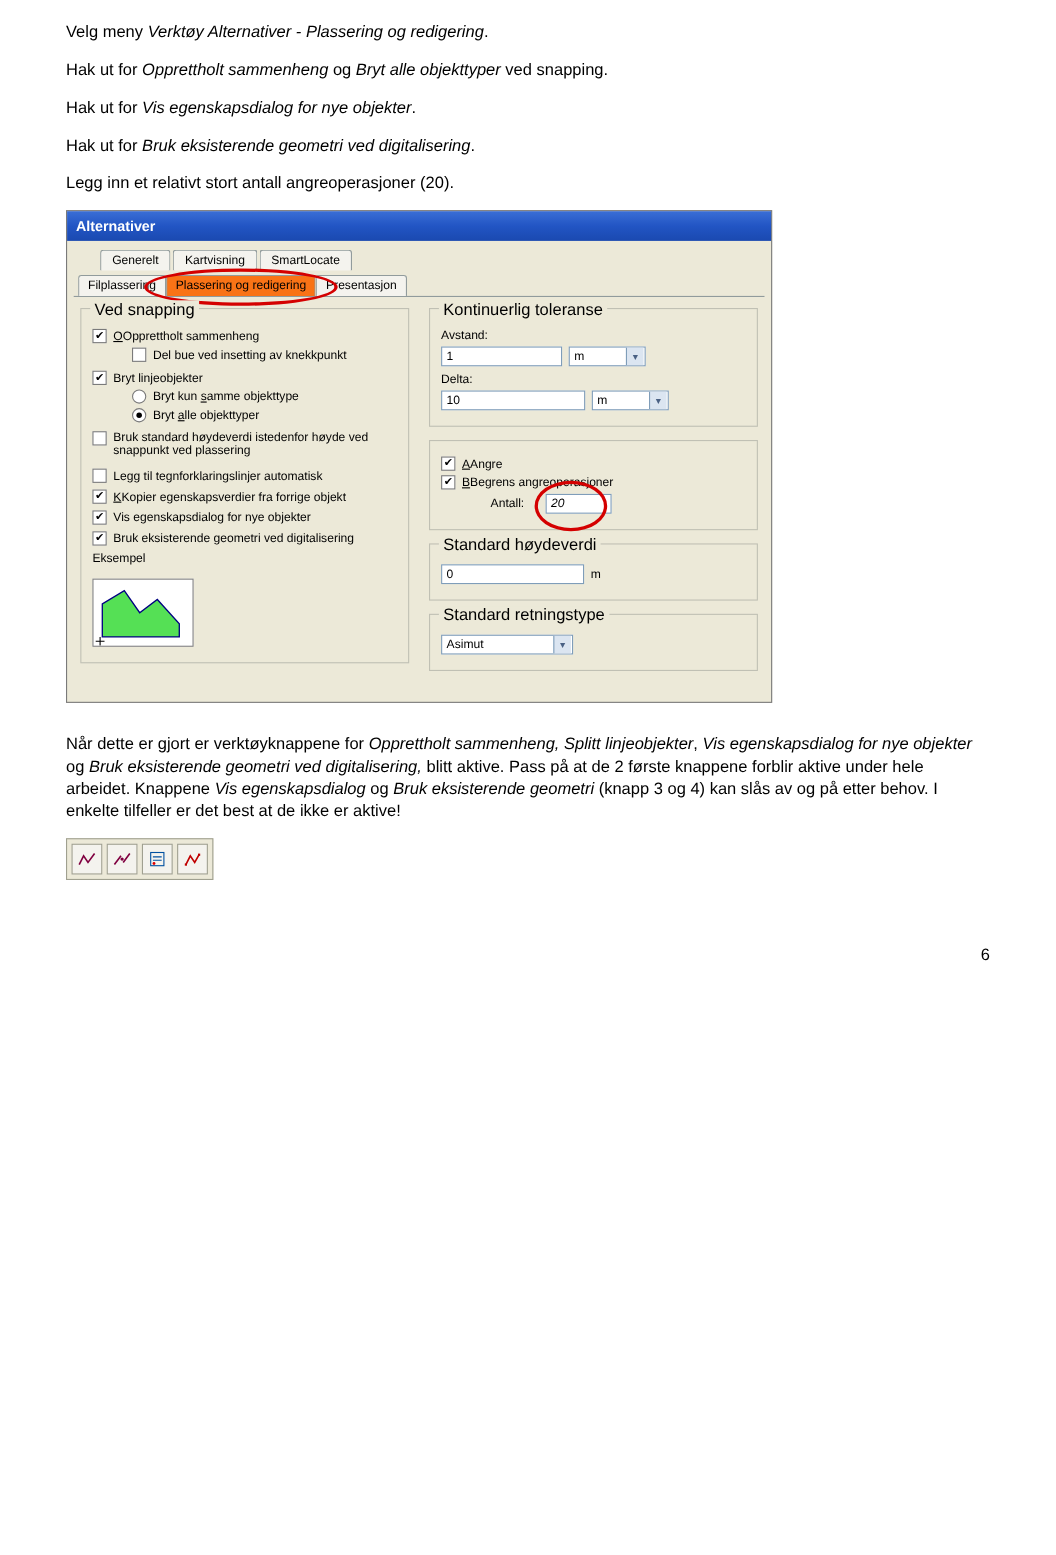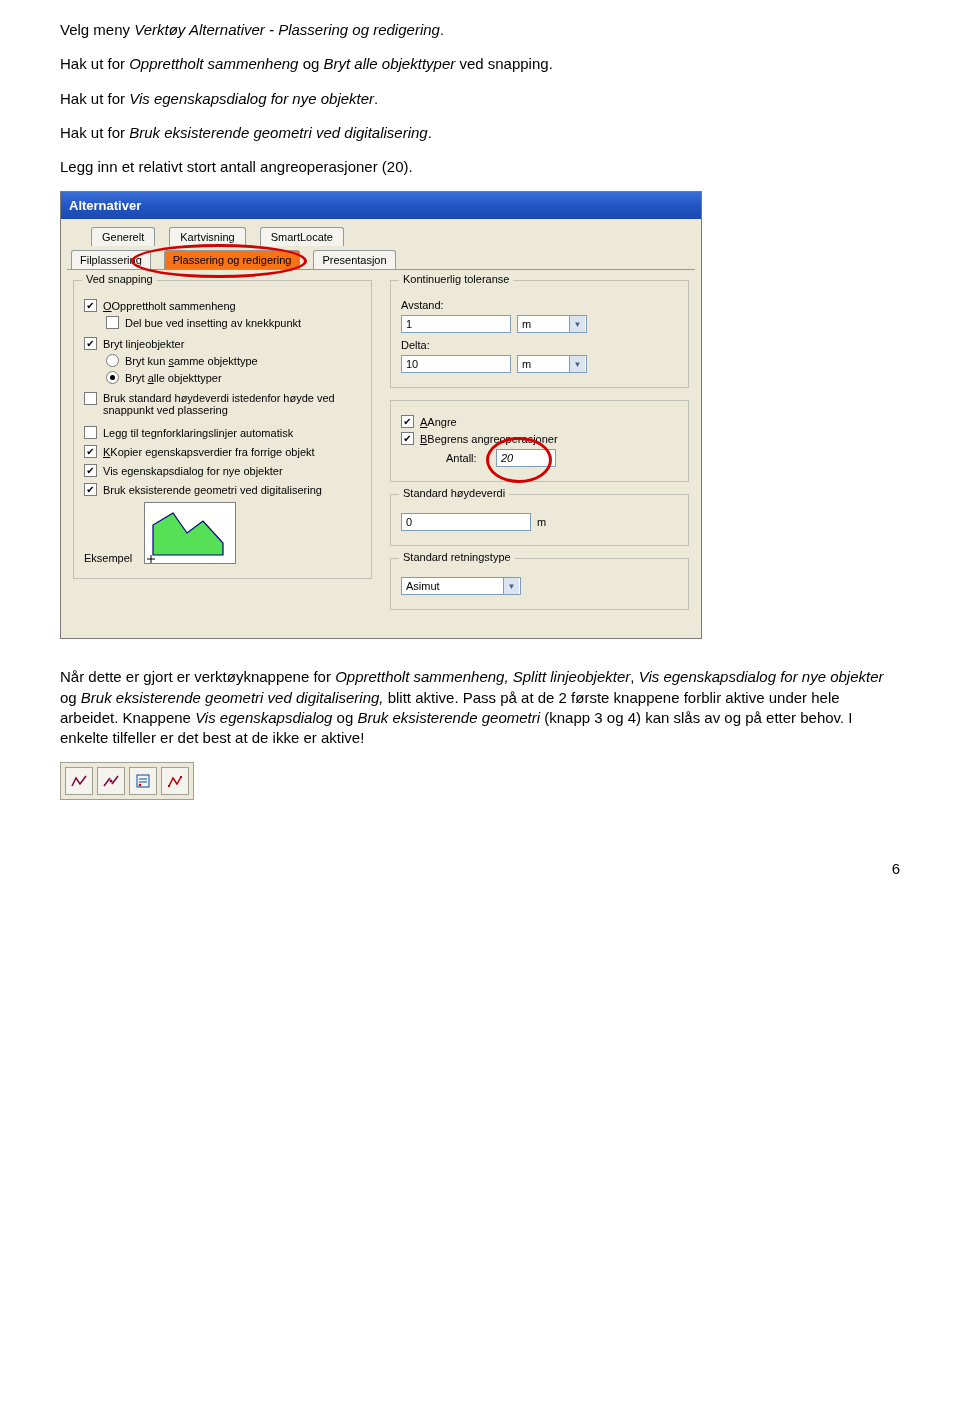--- a/index.html
+++ b/index.html
@@ -36,21 +36,21 @@
   }
   .titlebar {
     background: linear-gradient(to bottom, #3a6ed5 0%, #2255c4 50%, #1a49b0 100%);
     color: #fff;
     font-weight: bold;
     font-size: 13px;
     padding: 6px 8px;
   }
   .tabs-row {
     display: flex;
-    gap: 12px;
+    gap: 0;
     margin: 8px 0 0 10px;
     padding-left: 20px;
   }
   .tab {
     border: 1px solid #919b9c;
     border-bottom: none;
     border-radius: 3px 3px 0 0;
     background: #f4f3ee;
     padding: 3px 10px;
     margin-right: 2px;
@@ -60,21 +60,21 @@
     display: flex;
     margin: 4px 0 0 10px;
     position: relative;
   }
   .subtab {
     border: 1px solid #919b9c;
     border-bottom: none;
     border-radius: 3px 3px 0 0;
     background: #f4f3ee;
     padding: 3px 8px;
-    margin-right: 13px;
+    margin-right: 0;
     font-size: 11px;
     position: relative;
   }
   .subtab.active {
     background: #f97316;
   }
   .red-oval {
     position: absolute;
     border: 3px solid #d40000;
     border-radius: 50%;
@@ -95,21 +95,21 @@
     position: relative;
     padding: 14px 10px 10px 10px;
     margin-bottom: 12px;
   }
   .groupbox .legend {
     position: absolute;
     top: -8px;
     left: 8px;
     background: #ece9d8;
     padding: 0 4px;
-    font-size: 11px;
+    font-size: 15px;
   }
   .row {
     display: flex;
     align-items: center;
     gap: 6px;
     margin: 4px 0;
     position: relative;
   }
   .chk, .rad {
     width: 13px;
@@ -137,21 +137,21 @@
   }
   .rad.on::after {
     content: "";
     width: 5px;
     height: 5px;
     background: #000;
     border-radius: 50%;
   }
   .lbl { flex: 1; }
   .und { text-decoration: underline; }
-  .indent { margin-left: 22px; }
+  .indent { margin-left: 36px; }
   .input {
     background: #fff;
     border: 1px solid #7f9db9;
     height: 18px;
     padding: 0 4px;
     box-sizing: border-box;
     display: flex;
     align-items: center;
     font-size: 11px;
   }
@@ -290,21 +290,21 @@
           <div class="row" style="margin-top:6px;">
             <div class="chk">✔</div>
             <div class="lbl">Vis egenskapsdialog for nye objekter</div>
           </div>
 
           <div class="row" style="margin-top:6px;">
             <div class="chk">✔</div>
             <div class="lbl">Bruk eksisterende geometri ved digitalisering</div>
           </div>
 
-          <div class="row" style="margin-top:6px; align-items:flex-end; gap:12px;">
+          <div class="row" style="margin-top:6px; align-items:flex-start; gap:12px;flex-direction:column;">
             <div class="lbl" style="flex:0 0 auto;">Eksempel</div>
             <div class="example-box">
               <svg viewBox="0 0 90 60" width="90" height="60">
                 <polygon points="8,52 8,22 28,10 42,30 58,18 78,40 78,52" fill="#55e055" stroke="#000080" stroke-width="1.2"></polygon>
                 <line x1="2" y1="56" x2="10" y2="56" stroke="#000" stroke-width="1"></line>
                 <line x1="6" y1="52" x2="6" y2="60" stroke="#000" stroke-width="1"></line>
               </svg>
             </div>
           </div>
         </div>
@@ -320,21 +320,21 @@
             <div class="input" style="width:110px;">1</div>
             <div class="dropdown" style="width:70px;">
               <span>m</span>
               <span class="arrow">▼</span>
             </div>
           </div>
           <div class="row" style="margin-top:6px;">
             <div class="lbl">Delta:</div>
           </div>
           <div class="row">
-            <div class="input" style="width:110px;">10</div>
+            <div class="input" style="width:131px;">10</div>
             <div class="dropdown" style="width:70px;">
               <span>m</span>
               <span class="arrow">▼</span>
             </div>
           </div>
         </div>
 
         <div class="groupbox" style="padding-top:10px;">
           <div class="row">
             <div class="chk">✔</div>

